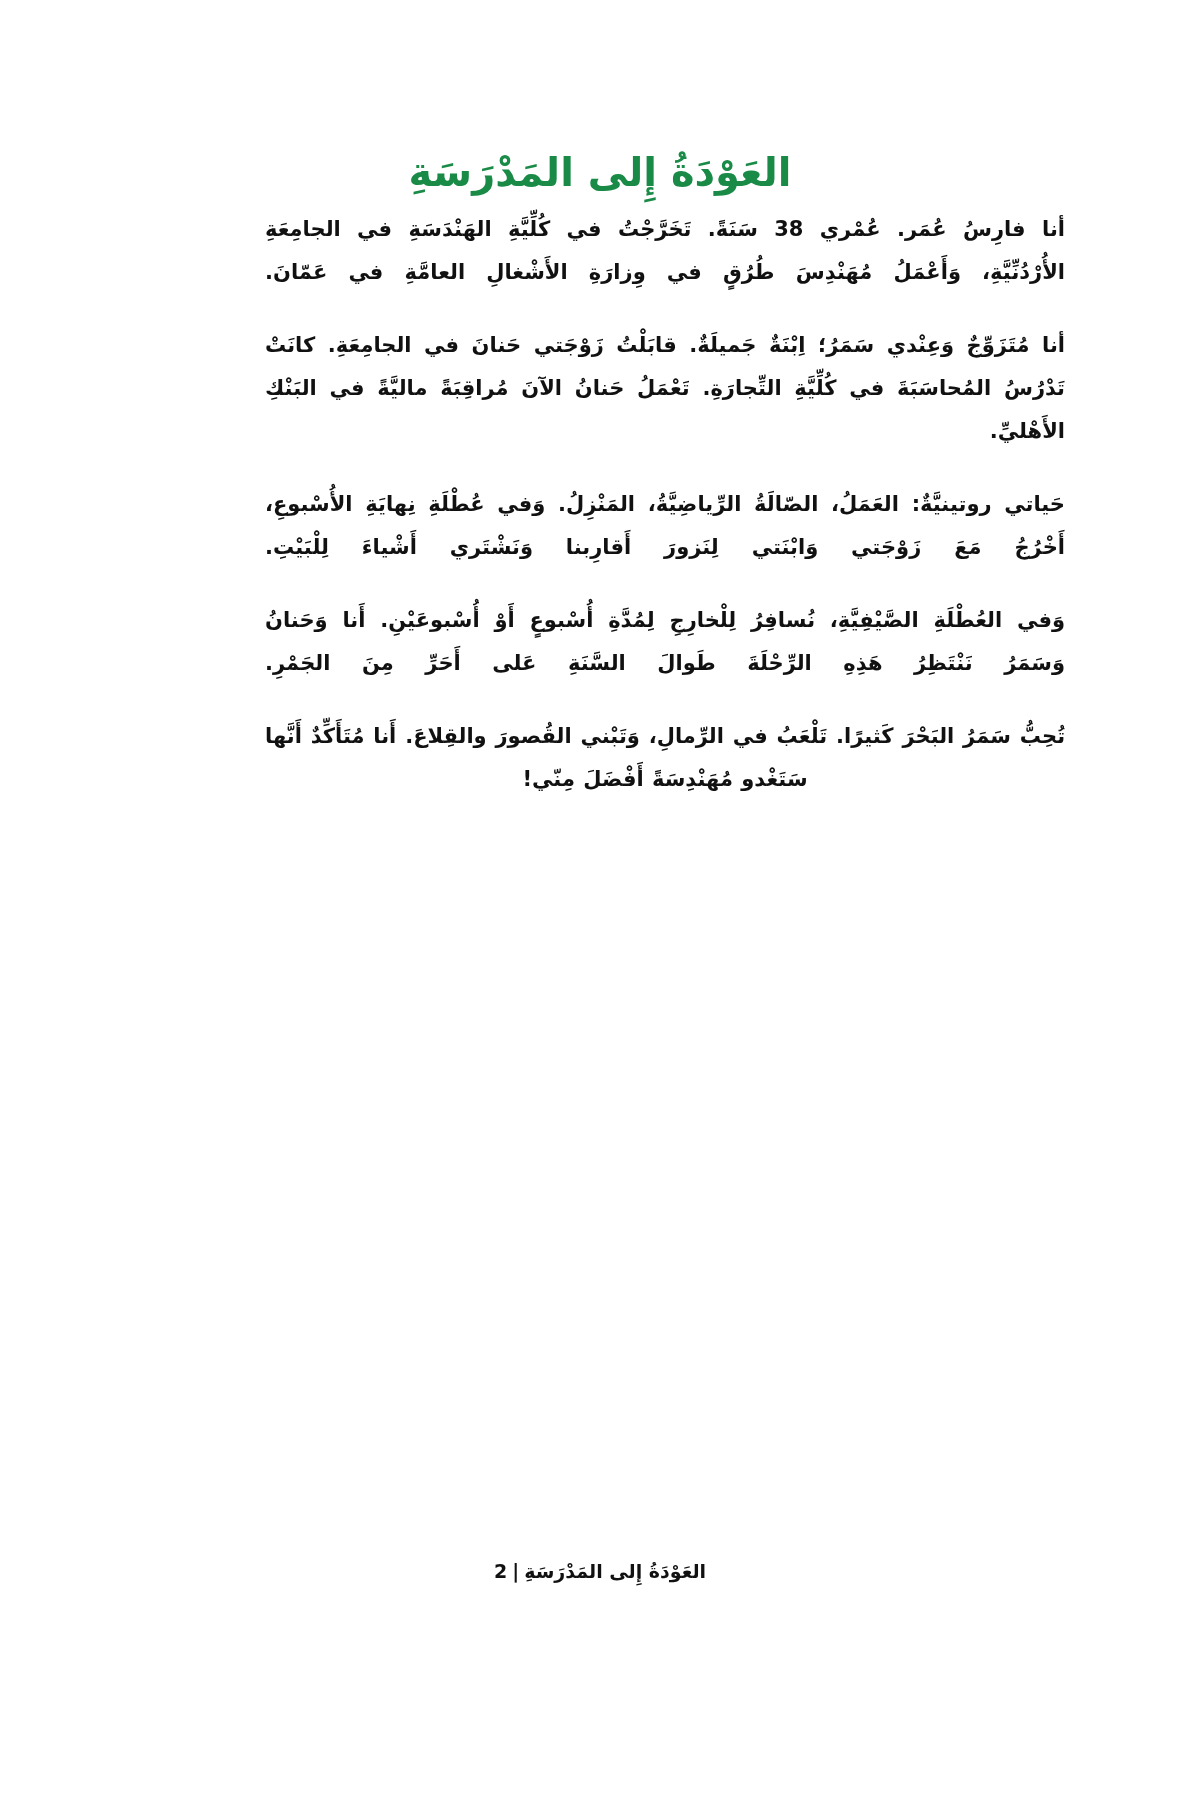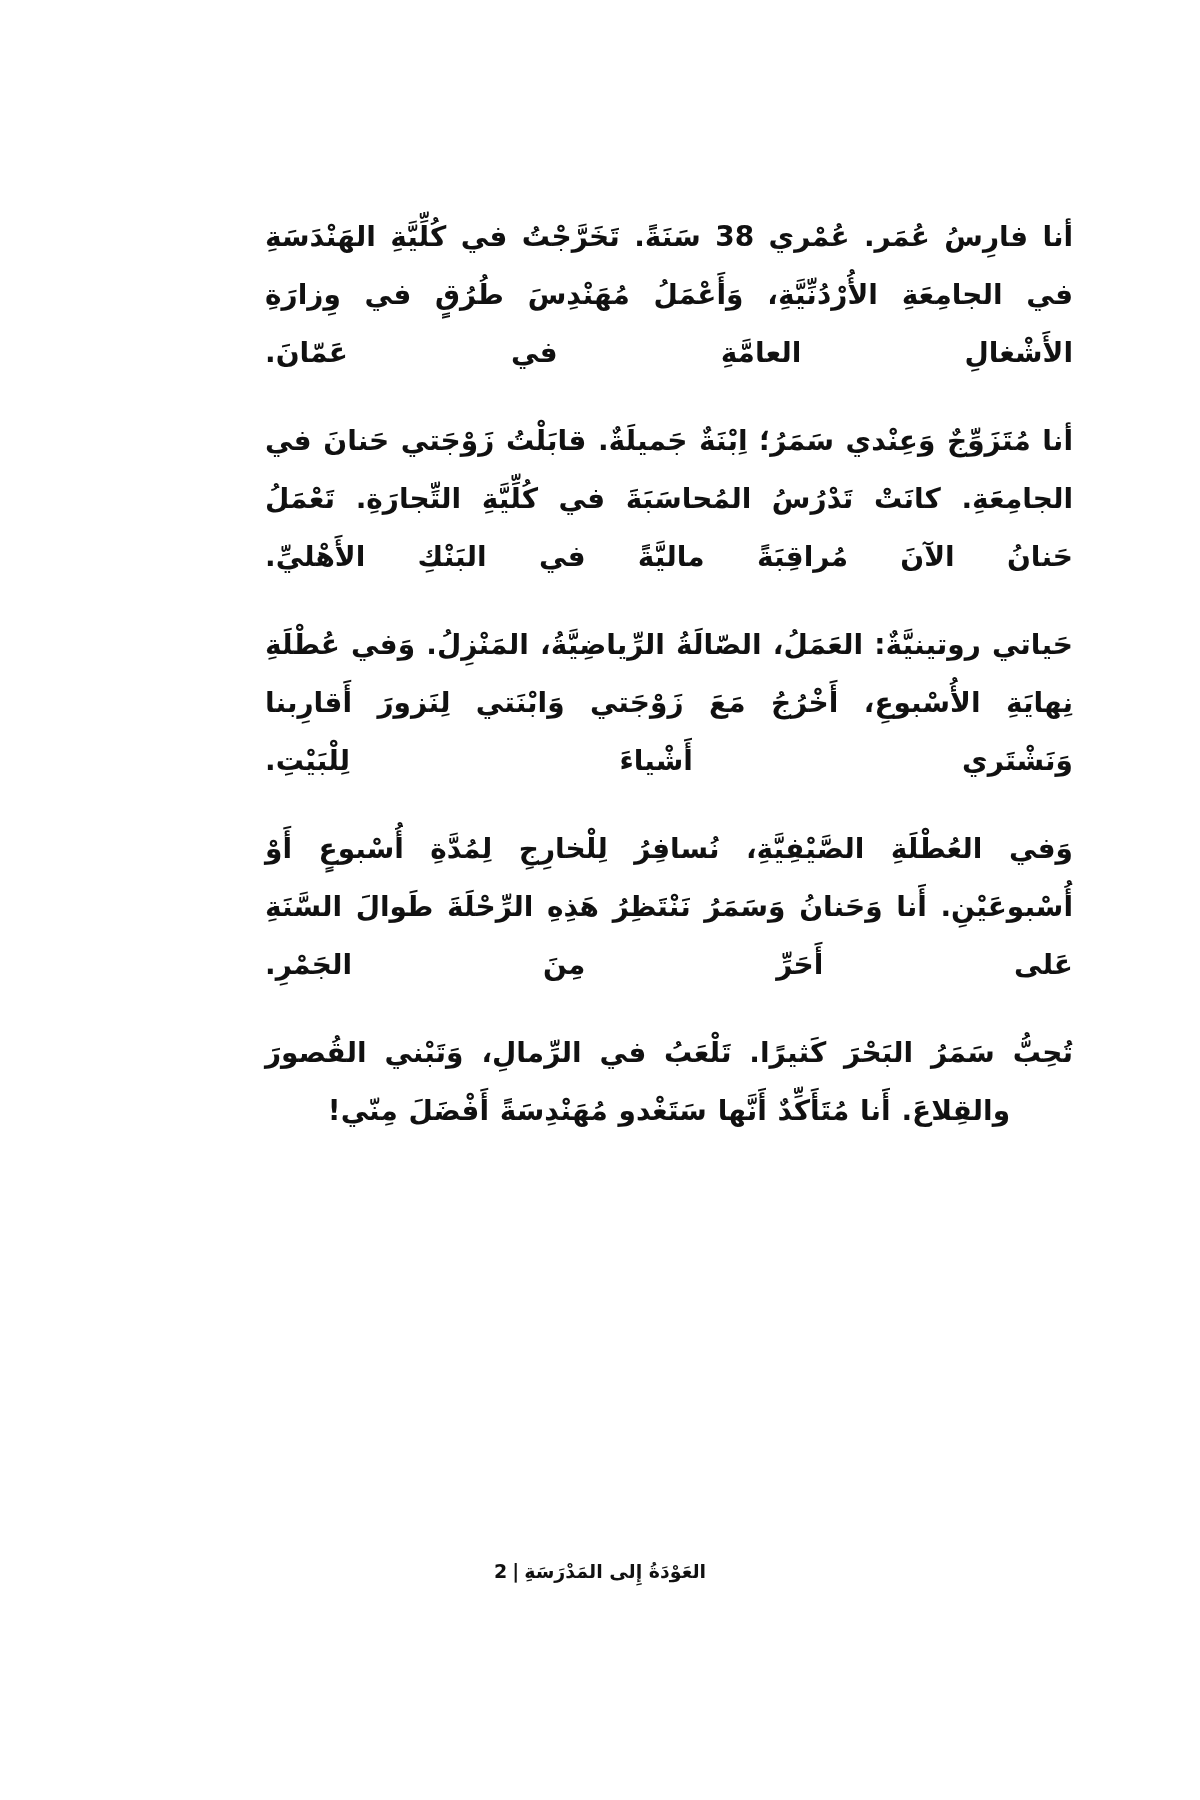--- a/index.html
+++ b/index.html
@@ -43,24 +43,24 @@
     right: 123px;
     width: 812px;
     direction: rtl;
     text-align: justify;
     text-align-last: center;
   }
 
   .para {
     color: #111111;
     font-family: "DejaVu Sans", "Liberation Sans", sans-serif;
-    font-size: 28px;
+    font-size: 21px;
     font-weight: 600;
-    line-height: 58px;
-    margin: 0 4px 30px 0;
+    line-height: 43px;
+    margin: 0 12px 30px 0;
     direction: rtl;
     unicode-bidi: isolate;
     text-align: justify;
     text-align-last: right;
     word-spacing: 1px;
   }
   .para:last-child { margin-bottom: 0; }
 
   
   .para.justify-all { text-align-last: justify; }
@@ -80,20 +80,21 @@
     font-size: 19px;
     font-weight: 700;
   }
   .footer .sep { padding: 0 5px; }
 </style>
 </head>
 <body>
 
 <div class="page">
 
+  <h1 class="doc-title">العَوْدَةُ إِلى المَدْرَسَةِ</h1>
 
   <div class="body-col">
 
     <p class="para justify-all">أنا فار<span style="color: rgb(26, 138, 71);">ِ</span>س<span style="color: rgb(26, 138, 71);">ُ</span> ع<span style="color: rgb(26, 138, 71);">ُ</span>م<span style="color: rgb(26, 138, 71);">َ</span>ر. ع<span style="color: rgb(26, 138, 71);">ُ</span>م<span style="color: rgb(26, 138, 71);">ْ</span>ري 38 س<span style="color: rgb(26, 138, 71);">َ</span>ن<span style="color: rgb(26, 138, 71);">َ</span>ة<span style="color: rgb(26, 138, 71);">ً</span>. ت<span style="color: rgb(26, 138, 71);">َ</span>خ<span style="color: rgb(26, 138, 71);">َ</span>ر<span style="color: rgb(26, 138, 71);">َّ</span>ج<span style="color: rgb(26, 138, 71);">ْ</span>ت<span style="color: rgb(26, 138, 71);">ُ</span> في ك<span style="color: rgb(26, 138, 71);">ُ</span>ل<span style="color: rgb(26, 138, 71);">ِّ</span>ي<span style="color: rgb(26, 138, 71);">َّ</span>ة<span style="color: rgb(26, 138, 71);">ِ</span> اله<span style="color: rgb(26, 138, 71);">َ</span>ن<span style="color: rgb(26, 138, 71);">ْ</span>د<span style="color: rgb(26, 138, 71);">َ</span>س<span style="color: rgb(26, 138, 71);">َ</span>ة<span style="color: rgb(26, 138, 71);">ِ</span> في الجام<span style="color: rgb(26, 138, 71);">ِ</span>ع<span style="color: rgb(26, 138, 71);">َ</span>ة<span style="color: rgb(26, 138, 71);">ِ</span> الأ<span style="color: rgb(26, 138, 71);">ُ</span>ر<span style="color: rgb(26, 138, 71);">ْ</span>د<span style="color: rgb(26, 138, 71);">ُ</span>ن<span style="color: rgb(26, 138, 71);">ِّ</span>ي<span style="color: rgb(26, 138, 71);">َّ</span>ة<span style="color: rgb(26, 138, 71);">ِ</span>، و<span style="color: rgb(26, 138, 71);">َ</span>أ<span style="color: rgb(26, 138, 71);">َ</span>ع<span style="color: rgb(26, 138, 71);">ْ</span>م<span style="color: rgb(26, 138, 71);">َ</span>ل<span style="color: rgb(26, 138, 71);">ُ</span> م<span style="color: rgb(26, 138, 71);">ُ</span>ه<span style="color: rgb(26, 138, 71);">َ</span>ن<span style="color: rgb(26, 138, 71);">ْ</span>د<span style="color: rgb(26, 138, 71);">ِ</span>س<span style="color: rgb(26, 138, 71);">َ</span> ط<span style="color: rgb(26, 138, 71);">ُ</span>ر<span style="color: rgb(26, 138, 71);">ُ</span>ق<span style="color: rgb(26, 138, 71);">ٍ</span> في و<span style="color: rgb(26, 138, 71);">ِ</span>زار<span style="color: rgb(26, 138, 71);">َ</span>ة<span style="color: rgb(26, 138, 71);">ِ</span> الأ<span style="color: rgb(26, 138, 71);">َ</span>ش<span style="color: rgb(26, 138, 71);">ْ</span>غال<span style="color: rgb(26, 138, 71);">ِ</span> العام<span style="color: rgb(26, 138, 71);">َّ</span>ة<span style="color: rgb(26, 138, 71);">ِ</span> في ع<span style="color: rgb(26, 138, 71);">َ</span>م<span style="color: rgb(26, 138, 71);">ّ</span>ان<span style="color: rgb(26, 138, 71);">َ</span>.</p>
 
     <p class="para justify-all">أنا م<span style="color: rgb(26, 138, 71);">ُ</span>ت<span style="color: rgb(26, 138, 71);">َ</span>ز<span style="color: rgb(26, 138, 71);">َ</span>و<span style="color: rgb(26, 138, 71);">ِّ</span>ج<span style="color: rgb(26, 138, 71);">ٌ</span> و<span style="color: rgb(26, 138, 71);">َ</span>ع<span style="color: rgb(26, 138, 71);">ِ</span>ن<span style="color: rgb(26, 138, 71);">ْ</span>دي س<span style="color: rgb(26, 138, 71);">َ</span>م<span style="color: rgb(26, 138, 71);">َ</span>ر<span style="color: rgb(26, 138, 71);">ُ</span>؛ ا<span style="color: rgb(26, 138, 71);">ِ</span>ب<span style="color: rgb(26, 138, 71);">ْ</span>ن<span style="color: rgb(26, 138, 71);">َ</span>ة<span style="color: rgb(26, 138, 71);">ٌ</span> ج<span style="color: rgb(26, 138, 71);">َ</span>ميل<span style="color: rgb(26, 138, 71);">َ</span>ة<span style="color: rgb(26, 138, 71);">ٌ</span>. قاب<span style="color: rgb(26, 138, 71);">َ</span>ل<span style="color: rgb(26, 138, 71);">ْ</span>ت<span style="color: rgb(26, 138, 71);">ُ</span> ز<span style="color: rgb(26, 138, 71);">َ</span>و<span style="color: rgb(26, 138, 71);">ْ</span>ج<span style="color: rgb(26, 138, 71);">َ</span>تي ح<span style="color: rgb(26, 138, 71);">َ</span>نان<span style="color: rgb(26, 138, 71);">َ</span> في الجام<span style="color: rgb(26, 138, 71);">ِ</span>ع<span style="color: rgb(26, 138, 71);">َ</span>ة<span style="color: rgb(26, 138, 71);">ِ</span>. كان<span style="color: rgb(26, 138, 71);">َ</span>ت<span style="color: rgb(26, 138, 71);">ْ</span> ت<span style="color: rgb(26, 138, 71);">َ</span>د<span style="color: rgb(26, 138, 71);">ْ</span>ر<span style="color: rgb(26, 138, 71);">ُ</span>س<span style="color: rgb(26, 138, 71);">ُ</span> الم<span style="color: rgb(26, 138, 71);">ُ</span>حاس<span style="color: rgb(26, 138, 71);">َ</span>ب<span style="color: rgb(26, 138, 71);">َ</span>ة<span style="color: rgb(26, 138, 71);">َ</span> في ك<span style="color: rgb(26, 138, 71);">ُ</span>ل<span style="color: rgb(26, 138, 71);">ِّ</span>ي<span style="color: rgb(26, 138, 71);">َّ</span>ة<span style="color: rgb(26, 138, 71);">ِ</span> الت<span style="color: rgb(26, 138, 71);">ِّ</span>جار<span style="color: rgb(26, 138, 71);">َ</span>ة<span style="color: rgb(26, 138, 71);">ِ</span>. ت<span style="color: rgb(26, 138, 71);">َ</span>ع<span style="color: rgb(26, 138, 71);">ْ</span>م<span style="color: rgb(26, 138, 71);">َ</span>ل<span style="color: rgb(26, 138, 71);">ُ</span> ح<span style="color: rgb(26, 138, 71);">َ</span>نان<span style="color: rgb(26, 138, 71);">ُ</span> الآن<span style="color: rgb(26, 138, 71);">َ</span> م<span style="color: rgb(26, 138, 71);">ُ</span>راق<span style="color: rgb(26, 138, 71);">ِ</span>ب<span style="color: rgb(26, 138, 71);">َ</span>ة<span style="color: rgb(26, 138, 71);">ً</span> مالي<span style="color: rgb(26, 138, 71);">َّ</span>ة<span style="color: rgb(26, 138, 71);">ً</span> في الب<span style="color: rgb(26, 138, 71);">َ</span>ن<span style="color: rgb(26, 138, 71);">ْ</span>ك<span style="color: rgb(26, 138, 71);">ِ</span> الأ<span style="color: rgb(26, 138, 71);">َ</span>ه<span style="color: rgb(26, 138, 71);">ْ</span>لي<span style="color: rgb(26, 138, 71);">ِّ</span>.</p>
 
     <p class="para justify-all">ح<span style="color: rgb(26, 138, 71);">َ</span>ياتي روتيني<span style="color: rgb(26, 138, 71);">َّ</span>ة<span style="color: rgb(26, 138, 71);">ٌ</span>: الع<span style="color: rgb(26, 138, 71);">َ</span>م<span style="color: rgb(26, 138, 71);">َ</span>ل<span style="color: rgb(26, 138, 71);">ُ</span>، الص<span style="color: rgb(26, 138, 71);">ّ</span>ال<span style="color: rgb(26, 138, 71);">َ</span>ة<span style="color: rgb(26, 138, 71);">ُ</span> الر<span style="color: rgb(26, 138, 71);">ِّ</span>ياض<span style="color: rgb(26, 138, 71);">ِ</span>ي<span style="color: rgb(26, 138, 71);">َّ</span>ة<span style="color: rgb(26, 138, 71);">ُ</span>، الم<span style="color: rgb(26, 138, 71);">َ</span>ن<span style="color: rgb(26, 138, 71);">ْ</span>ز<span style="color: rgb(26, 138, 71);">ِ</span>ل<span style="color: rgb(26, 138, 71);">ُ</span>. و<span style="color: rgb(26, 138, 71);">َ</span>في ع<span style="color: rgb(26, 138, 71);">ُ</span>ط<span style="color: rgb(26, 138, 71);">ْ</span>ل<span style="color: rgb(26, 138, 71);">َ</span>ة<span style="color: rgb(26, 138, 71);">ِ</span> ن<span style="color: rgb(26, 138, 71);">ِ</span>هاي<span style="color: rgb(26, 138, 71);">َ</span>ة<span style="color: rgb(26, 138, 71);">ِ</span> الأ<span style="color: rgb(26, 138, 71);">ُ</span>س<span style="color: rgb(26, 138, 71);">ْ</span>بوع<span style="color: rgb(26, 138, 71);">ِ</span>، أ<span style="color: rgb(26, 138, 71);">َ</span>خ<span style="color: rgb(26, 138, 71);">ْ</span>ر<span style="color: rgb(26, 138, 71);">ُ</span>ج<span style="color: rgb(26, 138, 71);">ُ</span> م<span style="color: rgb(26, 138, 71);">َ</span>ع<span style="color: rgb(26, 138, 71);">َ</span> ز<span style="color: rgb(26, 138, 71);">َ</span>و<span style="color: rgb(26, 138, 71);">ْ</span>ج<span style="color: rgb(26, 138, 71);">َ</span>تي و<span style="color: rgb(26, 138, 71);">َ</span>اب<span style="color: rgb(26, 138, 71);">ْ</span>ن<span style="color: rgb(26, 138, 71);">َ</span>تي ل<span style="color: rgb(26, 138, 71);">ِ</span>ن<span style="color: rgb(26, 138, 71);">َ</span>زور<span style="color: rgb(26, 138, 71);">َ</span> أ<span style="color: rgb(26, 138, 71);">َ</span>قار<span style="color: rgb(26, 138, 71);">ِ</span>بنا و<span style="color: rgb(26, 138, 71);">َ</span>ن<span style="color: rgb(26, 138, 71);">َ</span>ش<span style="color: rgb(26, 138, 71);">ْ</span>ت<span style="color: rgb(26, 138, 71);">َ</span>ري أ<span style="color: rgb(26, 138, 71);">َ</span>ش<span style="color: rgb(26, 138, 71);">ْ</span>ياء<span style="color: rgb(26, 138, 71);">َ</span> ل<span style="color: rgb(26, 138, 71);">ِ</span>ل<span style="color: rgb(26, 138, 71);">ْ</span>ب<span style="color: rgb(26, 138, 71);">َ</span>ي<span style="color: rgb(26, 138, 71);">ْ</span>ت<span style="color: rgb(26, 138, 71);">ِ</span>.</p>
 
     <p class="para justify-all">و<span style="color: rgb(26, 138, 71);">َ</span>في الع<span style="color: rgb(26, 138, 71);">ُ</span>ط<span style="color: rgb(26, 138, 71);">ْ</span>ل<span style="color: rgb(26, 138, 71);">َ</span>ة<span style="color: rgb(26, 138, 71);">ِ</span> الص<span style="color: rgb(26, 138, 71);">َّ</span>ي<span style="color: rgb(26, 138, 71);">ْ</span>ف<span style="color: rgb(26, 138, 71);">ِ</span>ي<span style="color: rgb(26, 138, 71);">َّ</span>ة<span style="color: rgb(26, 138, 71);">ِ</span>، ن<span style="color: rgb(26, 138, 71);">ُ</span>ساف<span style="color: rgb(26, 138, 71);">ِ</span>ر<span style="color: rgb(26, 138, 71);">ُ</span> ل<span style="color: rgb(26, 138, 71);">ِ</span>ل<span style="color: rgb(26, 138, 71);">ْ</span>خار<span style="color: rgb(26, 138, 71);">ِ</span>ج<span style="color: rgb(26, 138, 71);">ِ</span> ل<span style="color: rgb(26, 138, 71);">ِ</span>م<span style="color: rgb(26, 138, 71);">ُ</span>د<span style="color: rgb(26, 138, 71);">َّ</span>ة<span style="color: rgb(26, 138, 71);">ِ</span> أ<span style="color: rgb(26, 138, 71);">ُ</span>س<span style="color: rgb(26, 138, 71);">ْ</span>بوع<span style="color: rgb(26, 138, 71);">ٍ</span> أ<span style="color: rgb(26, 138, 71);">َ</span>و<span style="color: rgb(26, 138, 71);">ْ</span> أ<span style="color: rgb(26, 138, 71);">ُ</span>س<span style="color: rgb(26, 138, 71);">ْ</span>بوع<span style="color: rgb(26, 138, 71);">َ</span>ي<span style="color: rgb(26, 138, 71);">ْ</span>ن<span style="color: rgb(26, 138, 71);">ِ</span>. أ<span style="color: rgb(26, 138, 71);">َ</span>نا و<span style="color: rgb(26, 138, 71);">َ</span>ح<span style="color: rgb(26, 138, 71);">َ</span>نان<span style="color: rgb(26, 138, 71);">ُ</span> و<span style="color: rgb(26, 138, 71);">َ</span>س<span style="color: rgb(26, 138, 71);">َ</span>م<span style="color: rgb(26, 138, 71);">َ</span>ر<span style="color: rgb(26, 138, 71);">ُ</span> ن<span style="color: rgb(26, 138, 71);">َ</span>ن<span style="color: rgb(26, 138, 71);">ْ</span>ت<span style="color: rgb(26, 138, 71);">َ</span>ظ<span style="color: rgb(26, 138, 71);">ِ</span>ر<span style="color: rgb(26, 138, 71);">ُ</span> ه<span style="color: rgb(26, 138, 71);">َ</span>ذ<span style="color: rgb(26, 138, 71);">ِ</span>ه<span style="color: rgb(26, 138, 71);">ِ</span> الر<span style="color: rgb(26, 138, 71);">ِّ</span>ح<span style="color: rgb(26, 138, 71);">ْ</span>ل<span style="color: rgb(26, 138, 71);">َ</span>ة<span style="color: rgb(26, 138, 71);">َ</span> ط<span style="color: rgb(26, 138, 71);">َ</span>وال<span style="color: rgb(26, 138, 71);">َ</span> الس<span style="color: rgb(26, 138, 71);">َّ</span>ن<span style="color: rgb(26, 138, 71);">َ</span>ة<span style="color: rgb(26, 138, 71);">ِ</span> ع<span style="color: rgb(26, 138, 71);">َ</span>لى أ<span style="color: rgb(26, 138, 71);">َ</span>ح<span style="color: rgb(26, 138, 71);">َ</span>ر<span style="color: rgb(26, 138, 71);">ِّ</span> م<span style="color: rgb(26, 138, 71);">ِ</span>ن<span style="color: rgb(26, 138, 71);">َ</span> الج<span style="color: rgb(26, 138, 71);">َ</span>م<span style="color: rgb(26, 138, 71);">ْ</span>ر<span style="color: rgb(26, 138, 71);">ِ</span>.</p>

